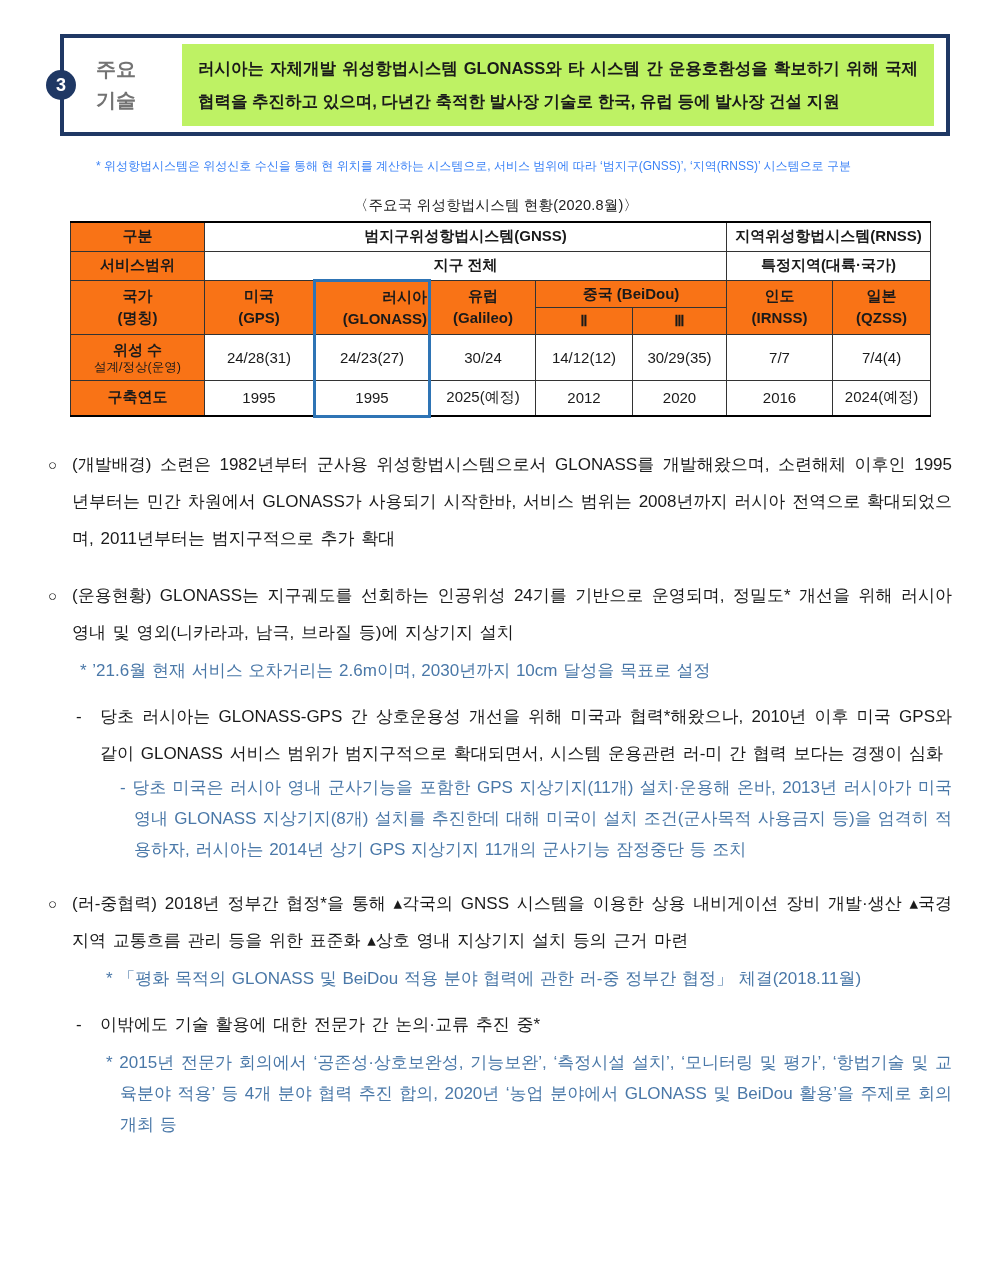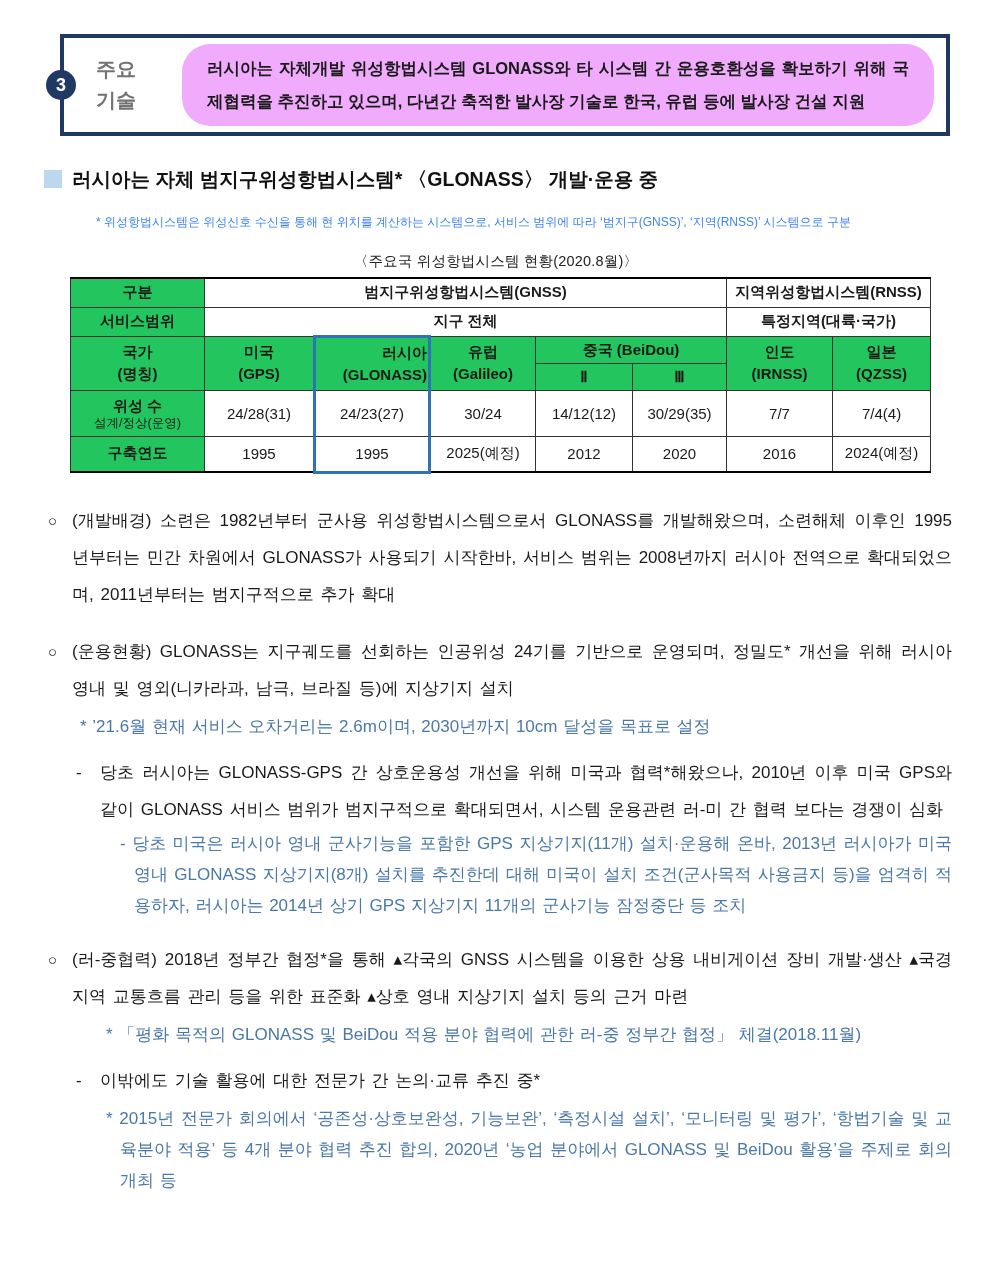--- a/index.html
+++ b/index.html
@@ -38,28 +38,27 @@
     width: 118px;
     padding-left: 32px;
     color: #737373;
     font-size: 20px;
     font-weight: bold;
     line-height: 31px;
     text-align: left;
   }
   .header-summary {
     flex: 1;
-    background: #f0abfc;
+    background: #bef264;
     margin: 10px 12px 10px 0;
-    padding: 8px 25px;
+    padding: 8px 16px;
     font-size: 16.5px;
     font-weight: 600;
     line-height: 33px;
     text-align: justify;
-    border-radius: 28px;
   }
 
   
   .section-title {
     position: relative;
     margin: 30px 40px 0 44px;
     font-size: 19.5px;
     font-weight: bold;
     color: #111;
     padding-left: 28px;
@@ -97,21 +96,21 @@
     font-size: 15px;
     text-align: center;
     border-top: 2.5px solid #000;
     border-bottom: 2.5px solid #000;
   }
   table.nav th, table.nav td {
     border: 1px solid #333;
     padding: 2px 1px;
     font-weight: normal;
   }
-  table.nav .hd { background: #22c55e; font-weight: bold; }
+  table.nav .hd { background: #f97316; font-weight: bold; }
   table.nav .b  { font-weight: bold; }
   table.nav .sublabel { display: block; font-size: 12.5px; font-weight: normal; line-height: 14px; }
   tr.r1 th, tr.r1 td { height: 29px; }
   tr.r2 th, tr.r2 td { height: 29px; }
   tr.r3 th { height: 26px; line-height: 22px; }
   tr.r4 th, tr.r4 td { height: 46px; }
   tr.r5 th, tr.r5 td { height: 36px; }
   .hl-l { border-left: 3px solid #2e74b5 !important; }
   .hl-r { border-right: 3px solid #2e74b5 !important; }
   .hl-t { border-top: 3px solid #2e74b5 !important; text-align: right; }
@@ -159,24 +158,20 @@
 
   <div class="header-box">
     <div class="num-circle">3</div>
     <div class="header-label">
       <div>주요</div>
       <div>기술</div>
     </div>
     <div class="header-summary">러시아는 자체개발 위성항법시스템 GLONASS와 타 시스템 간 운용호환성을 확보하기 위해 국제협력을 추진하고 있으며, 다년간 축적한 발사장 기술로 한국, 유럽 등에 발사장 건설 지원</div>
   </div>
 
-  <div class="section-title">
-    <span class="square-bullet"></span>
-    <span>러시아는 자체 범지구위성항법시스템* 〈GLONASS〉 개발·운용 중</span>
-  </div>
   <div class="section-footnote">* 위성항법시스템은 위성신호 수신을 통해 현 위치를 계산하는 시스템으로, 서비스 범위에 따라 ‘범지구(GNSS)’, ‘지역(RNSS)’ 시스템으로 구분</div>
 
   <div class="table-title">〈주요국 위성항법시스템 현황(2020.8월)〉</div>
   <div class="nav-table-wrap">
     <table class="nav">
       <colgroup>
         <col style="width:134px">
           <col style="width:110px">
           <col style="width:115px">
           <col style="width:106px">

